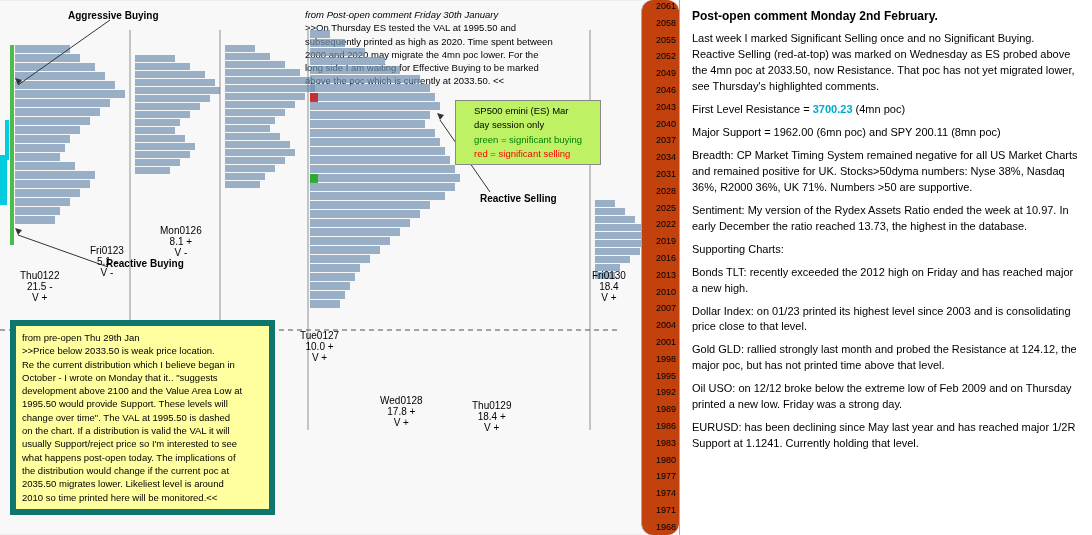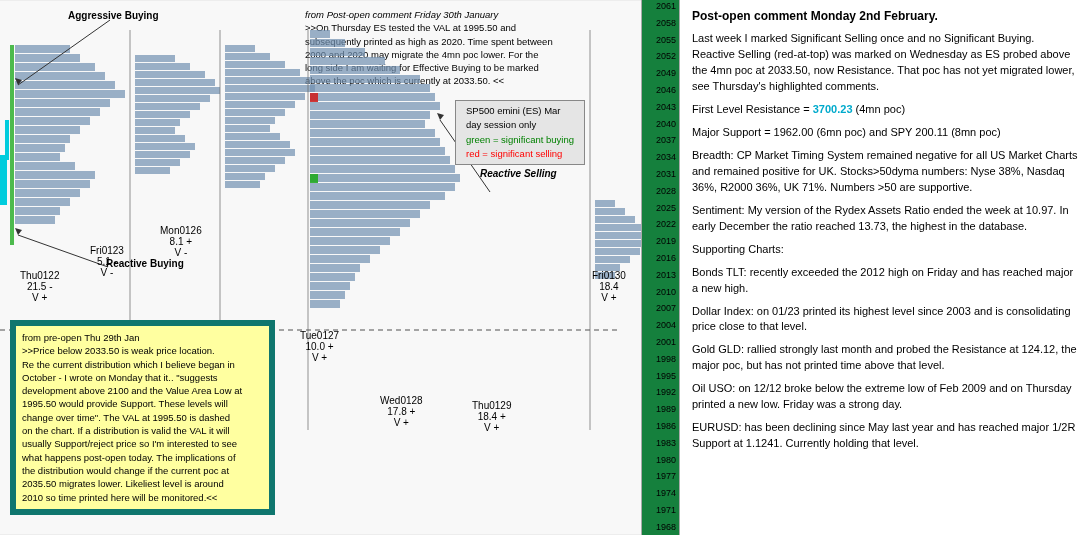--- a/index.html
+++ b/index.html
@@ -25,28 +25,29 @@
       border-right: 1px solid #aaa;
       background: #f8f8f8;
     }
     
     .price-axis {
       position: absolute;
       right: 0;
       top: 0;
       width: 38px;
       height: 100%;
-      background: #15803d;
+      background: #c2410c;
       border-left: 1px solid #aaa;
       display: flex;
       flex-direction: column;
       justify-content: space-between;
       padding: 2px 1px;
       font-size: 9px;
       z-index: 10;
+      border-radius: 12px;
     }
     .price-axis span {
       display: block;
       text-align: right;
       padding-right: 2px;
       line-height: 1.1;
     }
     
     .text-panel {
       flex: 1;
@@ -85,23 +86,23 @@
     
     .chart-canvas {
       position: absolute;
       top: 0;
       left: 0;
       width: 642px;
       height: 535px;
     }
     .legend-box {
       position: absolute;
-      background: #e5e5e5;
+      background: #bef264;
       border: 1px solid #888;
-      padding: 3px 10px;
+      padding: 3px 18px;
       font-size: 9.5px;
       line-height: 1.5;
     }
     .leg-green { color: green; }
     .leg-red { color: red; }
   </style>
 </head>
 <body>
 
 <div class="outer">
@@ -114,21 +115,21 @@
       <span>subsequently printed as high as 2020.  Time spent between</span><br>
       <span>2000 and 2020 may migrate the 4mn poc lower.  For the</span><br>
       <span>long side I am waiting for Effective Buying to be marked</span><br>
       <span>above the poc which is currently at 2033.50. &lt;&lt;</span>
     </div>
 
     <div class="annotation bold" style="top:10px; left:68px;">Aggressive Buying</div>
 
     <div class="annotation bold" style="top:258px; left:68px;padding-left:38px;">Reactive Buying</div>
 
-    <div class="annotation bold" style="top:168px; left:480px;font-style:italic;">Reactive Selling</div>
+    <div class="annotation bold" style="top:193px; left:480px;">Reactive Selling</div>
 
     <div class="legend-box" style="top:100px; left:455px; z-index:5;">
       <div>SP500 emini (ES)  Mar</div>
       <div>day session only</div>
       <div class="leg-green">green = significant buying</div>
       <div class="leg-red">red = significant selling</div>
     </div>
 
     <svg class="chart-canvas" viewBox="0 0 642 535" xmlns="http://www.w3.org/2000/svg">
 

